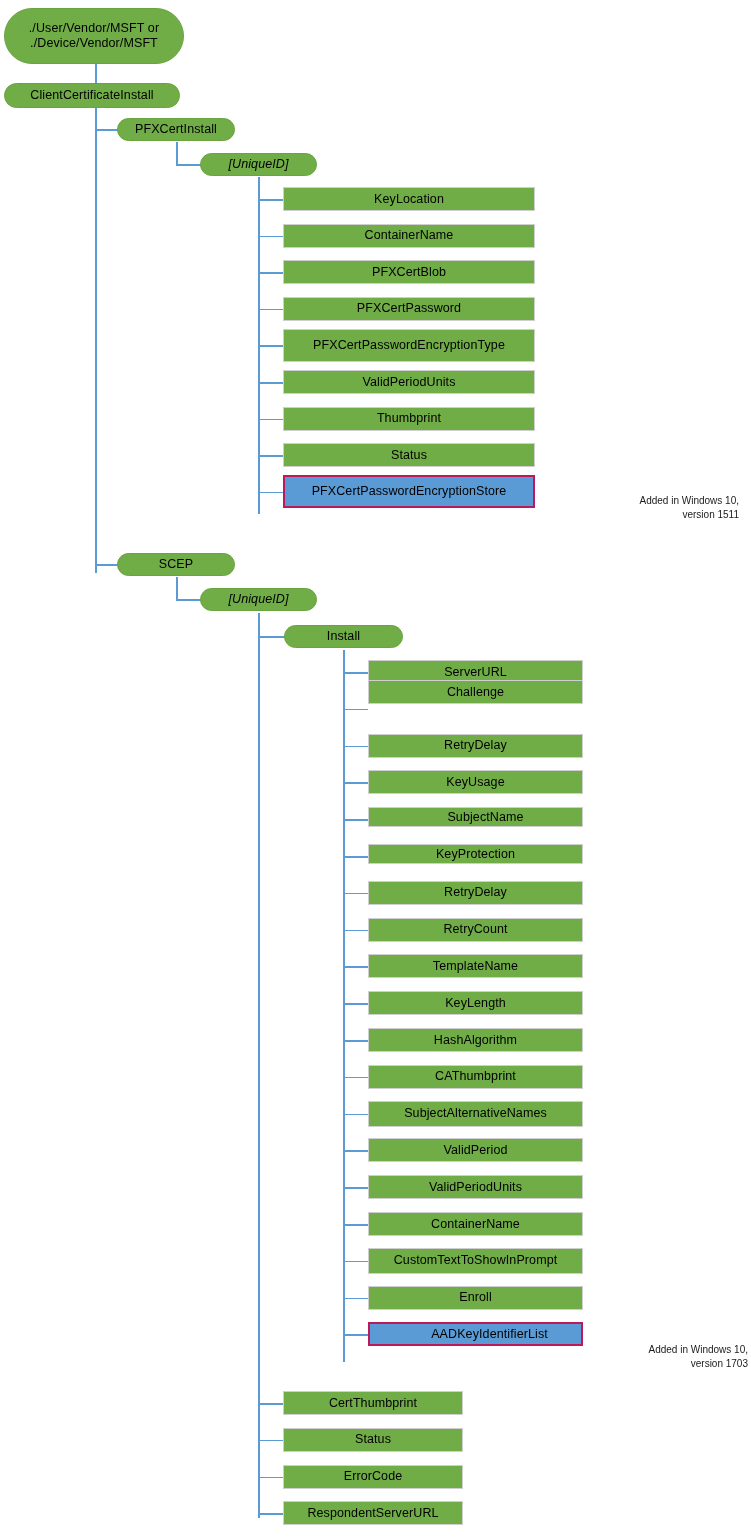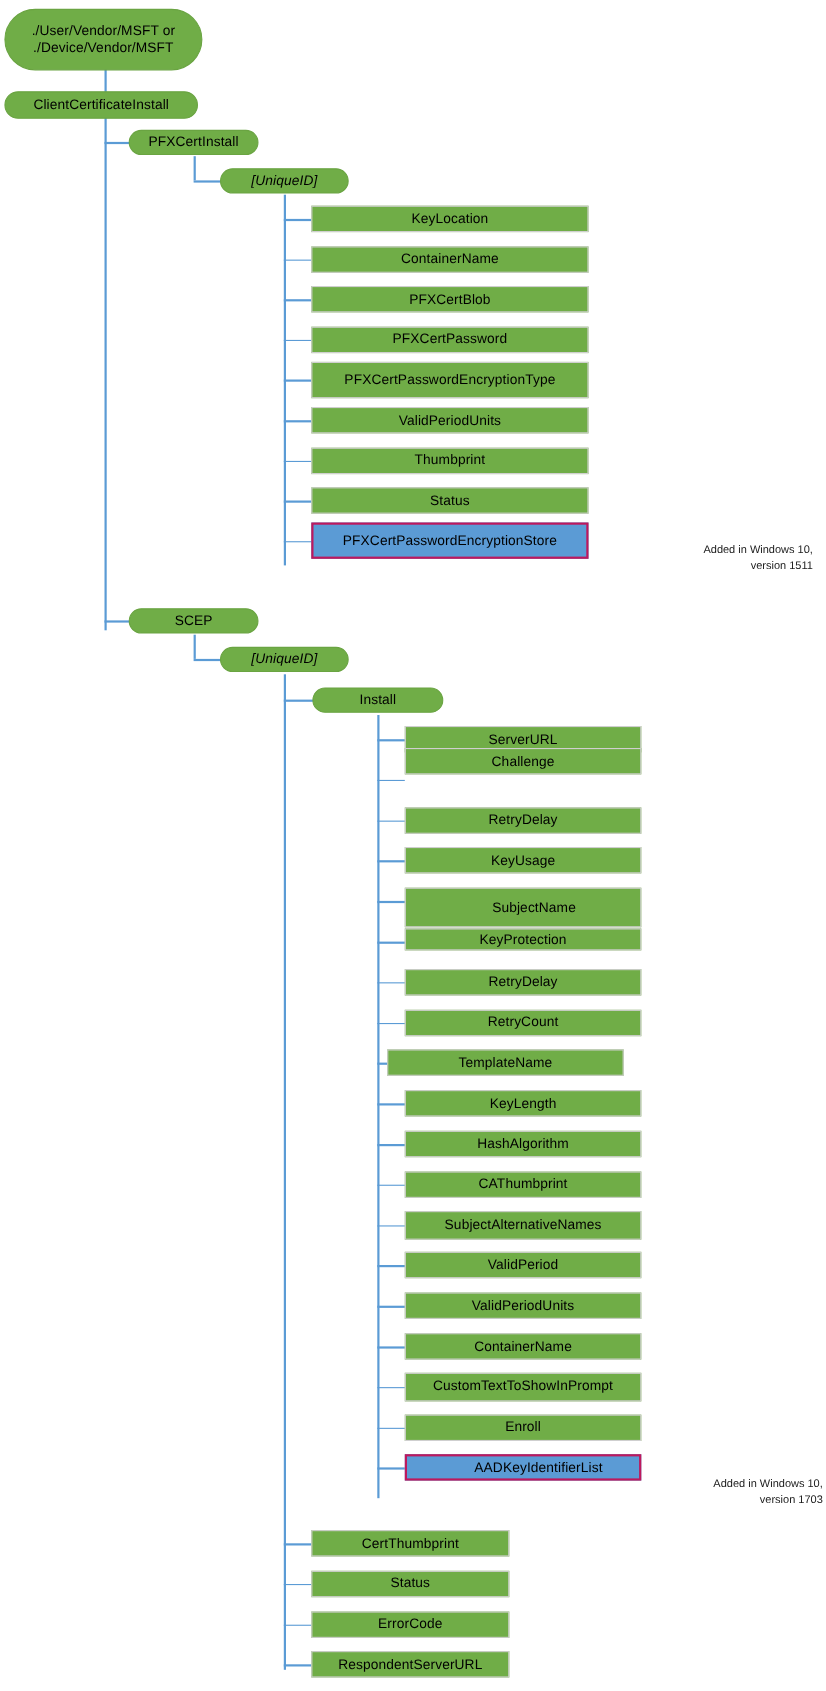--- a/index.html
+++ b/index.html
@@ -127,29 +127,29 @@
       <div class="node rect blue" style="left: 283px; top: 475.3px; width: 252px; height: 33px;">PFXCertPasswordEncryptionStore</div>
       <div class="line h" style="left: 343px; top: 672px; width: 25px;"></div>
       <div class="node rect" style="left: 368px; top: 660px; width: 215px; height: 24px;">ServerURL</div>
       <div class="line h" style="left: 343px; top: 708.8px; width: 25px;"></div>
       <div class="node rect" style="left: 368px; top: 668px; width: 215px; height: 24px; margin-top: 12px;">Challenge</div>
       <div class="line h" style="left: 343px; top: 745.6px; width: 25px;"></div>
       <div class="node rect" style="left: 368px; top: 733.6px; width: 215px; height: 24px;">RetryDelay</div>
       <div class="line h" style="left: 343px; top: 782.4px; width: 25px;"></div>
       <div class="node rect" style="left: 368px; top: 770.4px; width: 215px; height: 24px;">KeyUsage</div>
       <div class="line h" style="left: 343px; top: 819.2px; width: 25px;"></div>
-      <div class="node rect" style="left: 368px; top: 807.2px; width: 215px; height: 36px; padding-left: 20px;">SubjectName</div>
+      <div class="node rect" style="left: 368px; top: 807.2px; width: 215px; height: 20px; padding-left: 20px;">SubjectName</div>
       <div class="line h" style="left: 343px; top: 856px; width: 25px;"></div>
       <div class="node rect" style="left: 368px; top: 844px; width: 215px; height: 20px;">KeyProtection</div>
       <div class="line h" style="left: 343px; top: 892.8px; width: 25px;"></div>
       <div class="node rect" style="left: 368px; top: 880.8px; width: 215px; height: 24px;">RetryDelay</div>
       <div class="line h" style="left: 343px; top: 929.6px; width: 25px;"></div>
       <div class="node rect" style="left: 368px; top: 917.6px; width: 215px; height: 24px;">RetryCount</div>
       <div class="line h" style="left: 343px; top: 966.4px; width: 25px;"></div>
-      <div class="node rect" style="left: 352px; top: 954.4px; width: 215px; height: 24px;">TemplateName</div>
+      <div class="node rect" style="left: 368px; top: 954.4px; width: 215px; height: 24px;">TemplateName</div>
       <div class="line h" style="left: 343px; top: 1003.2px; width: 25px;"></div>
       <div class="node rect" style="left: 368px; top: 991.2px; width: 215px; height: 24px;">KeyLength</div>
       <div class="line h" style="left: 343px; top: 1040px; width: 25px;"></div>
       <div class="node rect" style="left: 368px; top: 1028px; width: 215px; height: 24px;">HashAlgorithm</div>
       <div class="line h" style="left: 343px; top: 1076.8px; width: 25px;"></div>
       <div class="node rect" style="left: 368px; top: 1064.8px; width: 215px; height: 24px;">CAThumbprint</div>
       <div class="line h" style="left: 343px; top: 1113.6px; width: 25px;"></div>
       <div class="node rect" style="left: 368px; top: 1100.6px; width: 215px; height: 26px;">SubjectAlternativeNames</div>
       <div class="line h" style="left: 343px; top: 1150.4px; width: 25px;"></div>
       <div class="node rect" style="left: 368px; top: 1138.4px; width: 215px; height: 24px;">ValidPeriod</div>

